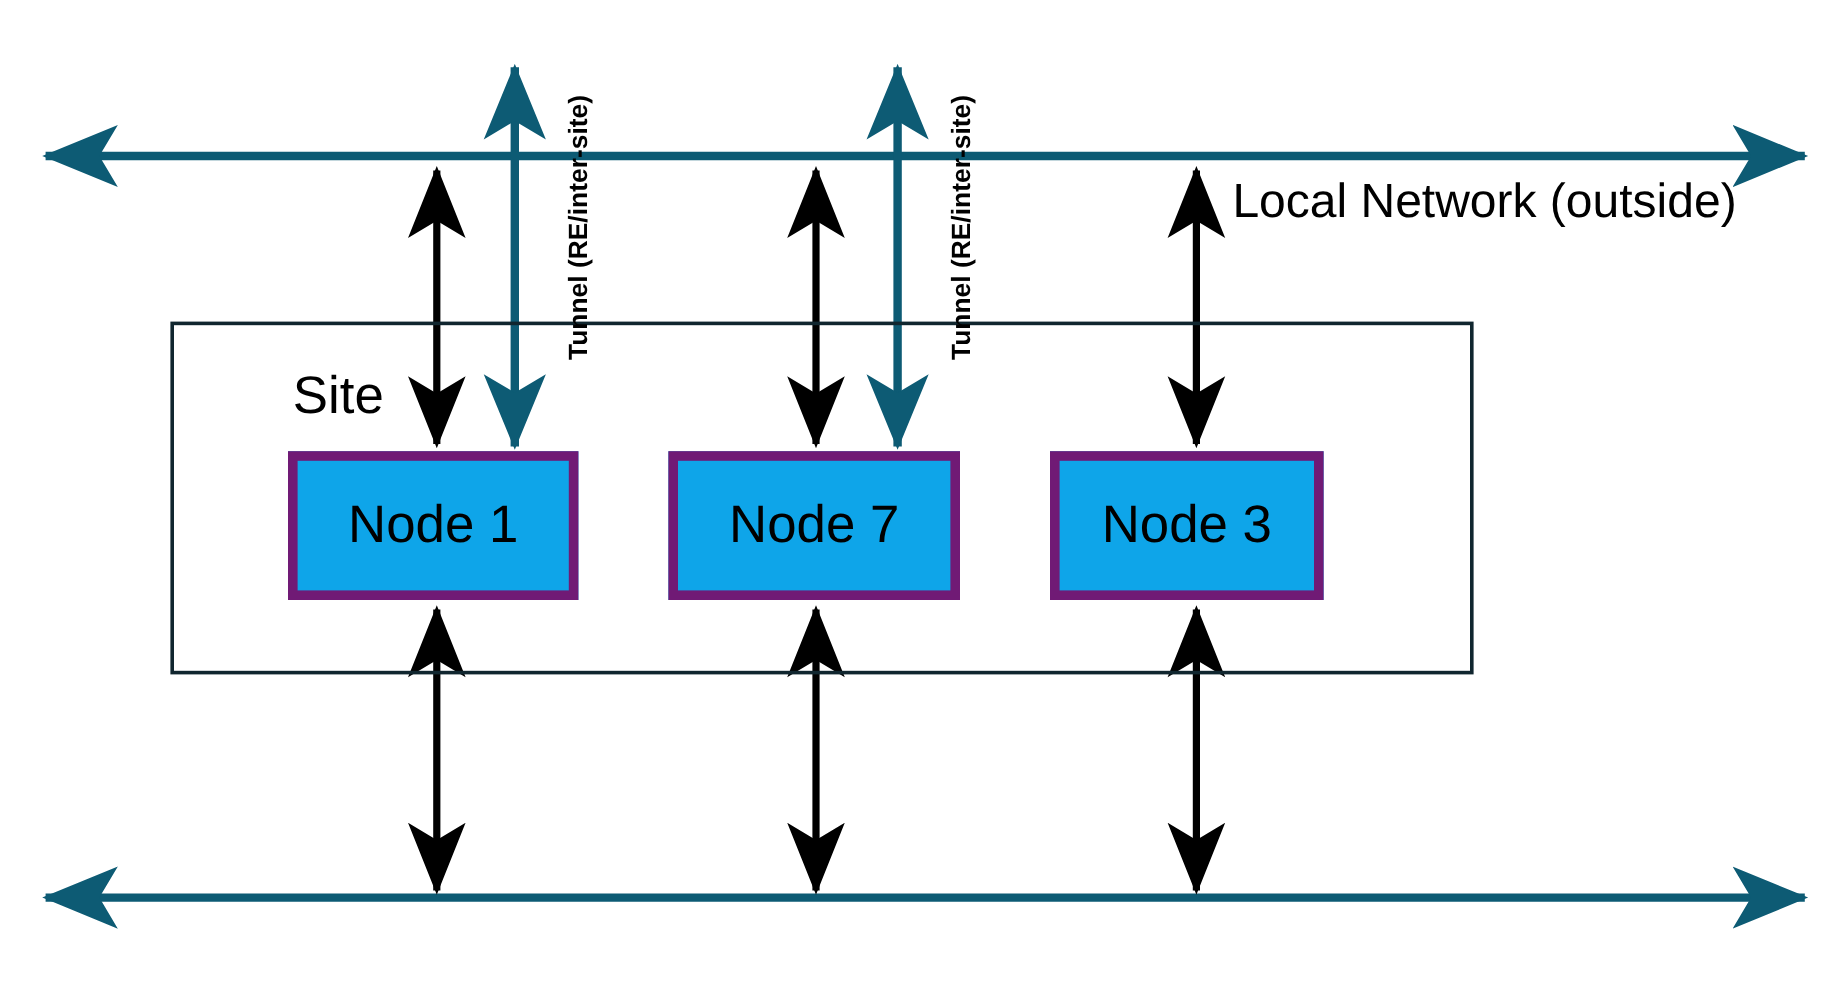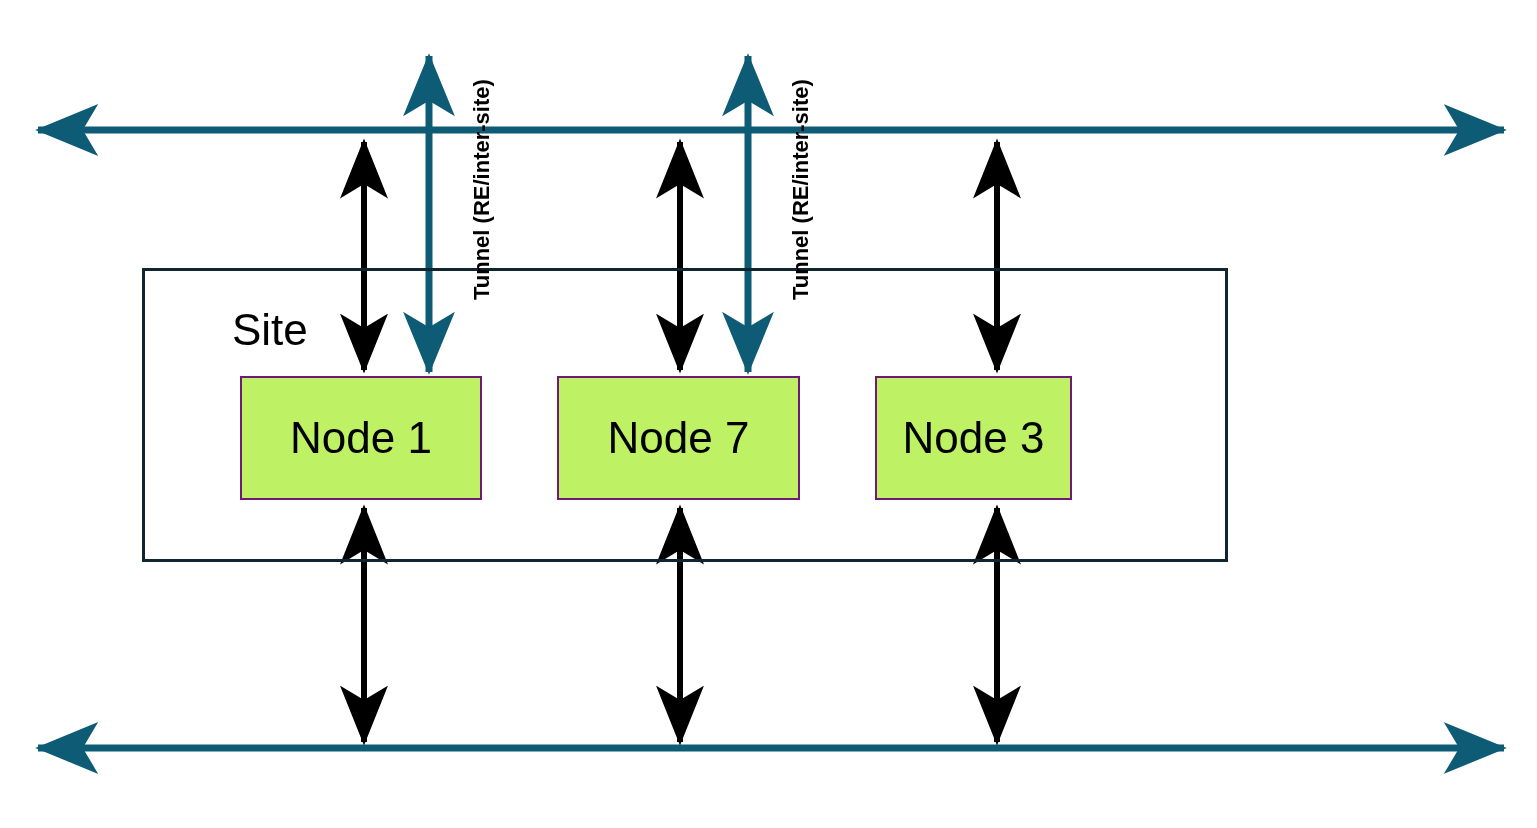--- a/index.html
+++ b/index.html
@@ -35,33 +35,33 @@
   #label-outside {
     left: 1027px;
     top: 148px;
   }
   #label-inside {
     left: 1027px;
     top: 692px;
   }
   .site-label {
     position: absolute;
-    left: 232px;
+    left: 244px;
     top: 308px;
     font-family: "Liberation Sans", sans-serif;
     font-size: 44px;
     font-weight: 400;
     color: #000000;
     white-space: nowrap;
     line-height: 1;
   }
   .node-box {
     position: absolute;
-    background: #bef264;
-    border: 2px solid #701a75;
+    background: #0ea5e9;
+    border: 8px solid #701a75;
     box-sizing: border-box;
     display: flex;
     align-items: center;
     justify-content: center;
   }
   .node-label {
     font-family: "Liberation Sans", sans-serif;
     font-size: 44px;
     font-weight: 400;
     color: #000000;
@@ -135,23 +135,24 @@
   <div class="site-label">Site</div>
 
   <div class="node-box" id="node-box-1" style="left:240px; top:376px; width:242px; height:124px;">
     <span class="node-label">Node 1</span>
   </div>
 
   <div class="node-box" id="node-box-2" style="left:557px; top:376px; width:243px; height:124px;">
     <span class="node-label">Node 7</span>
   </div>
 
-  <div class="node-box" id="node-box-3" style="left:875px; top:376px; width:197px; height:124px;">
+  <div class="node-box" id="node-box-3" style="left:875px; top:376px; width:228px; height:124px;">
     <span class="node-label">Node 3</span>
   </div>
 
   <div class="tunnel-label" id="tunnel-label-1" style="left:471px; top:300px;">Tunnel (RE/inter-site)</div>
 
   <div class="tunnel-label" id="tunnel-label-2" style="left:790px; top:300px;">Tunnel (RE/inter-site)</div>
 
+  <div class="net-label" id="label-outside">Local Network (outside)</div>
 
 
 </div>
 
 </body></html>

